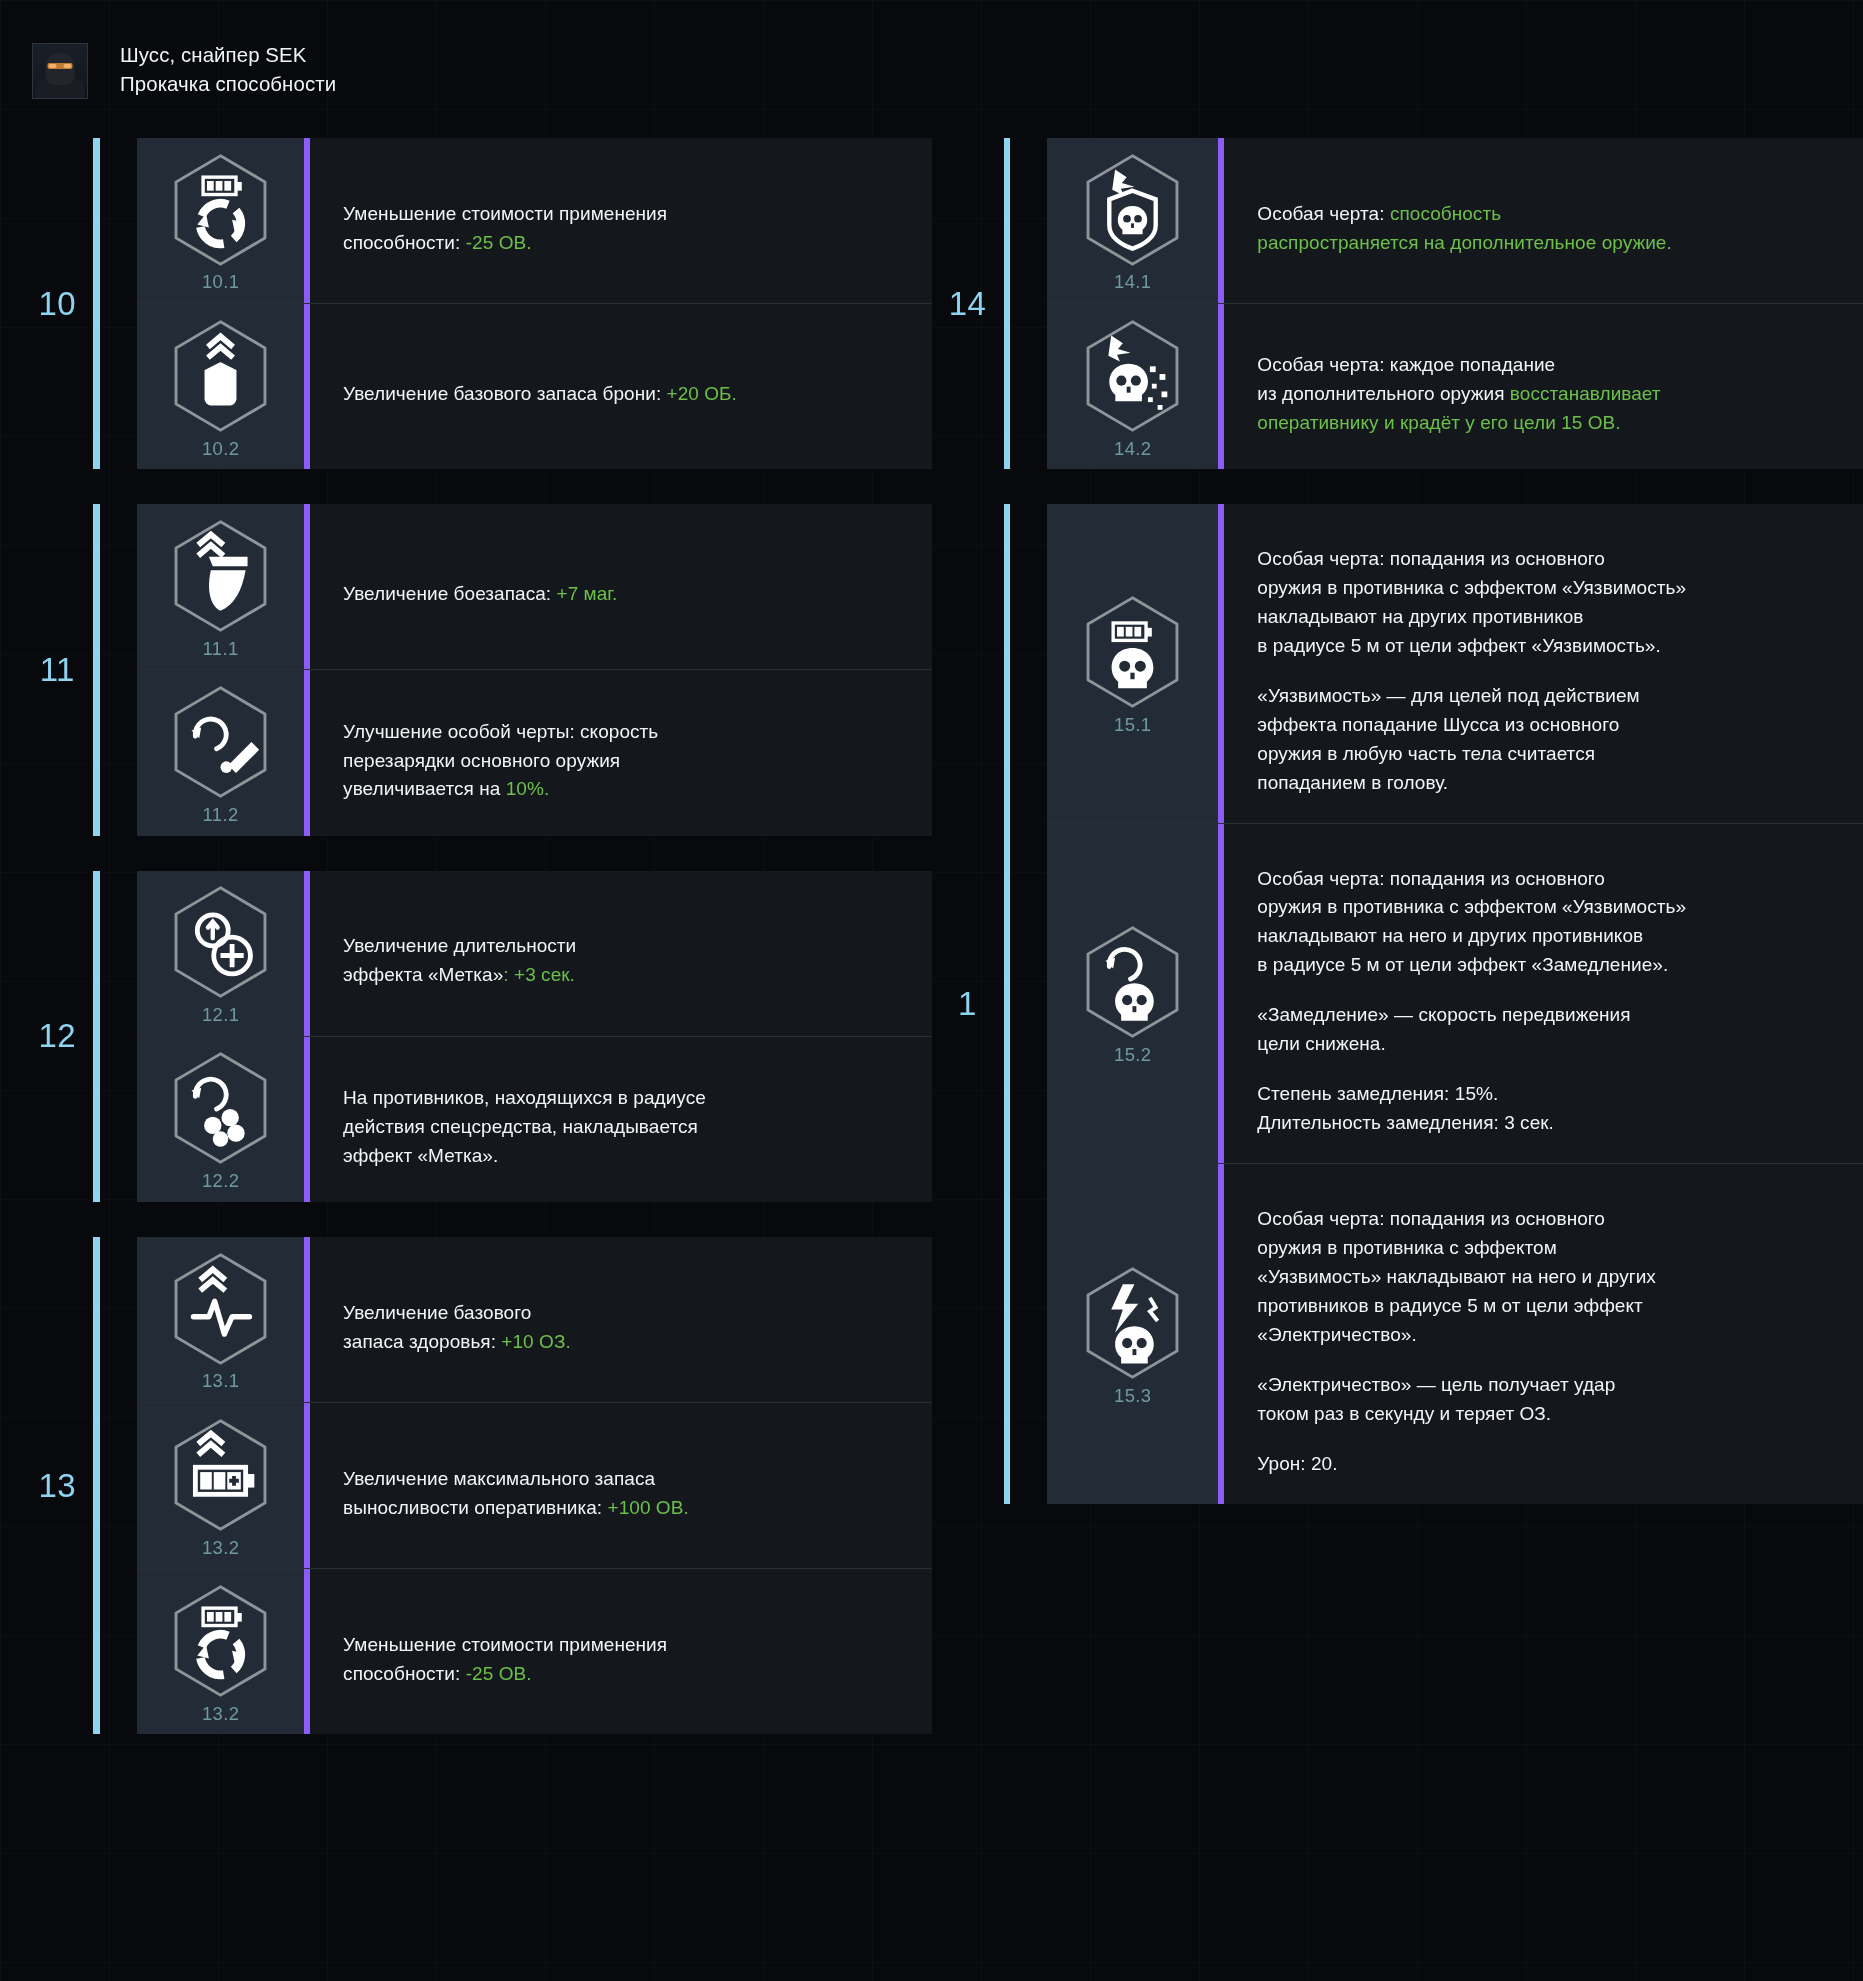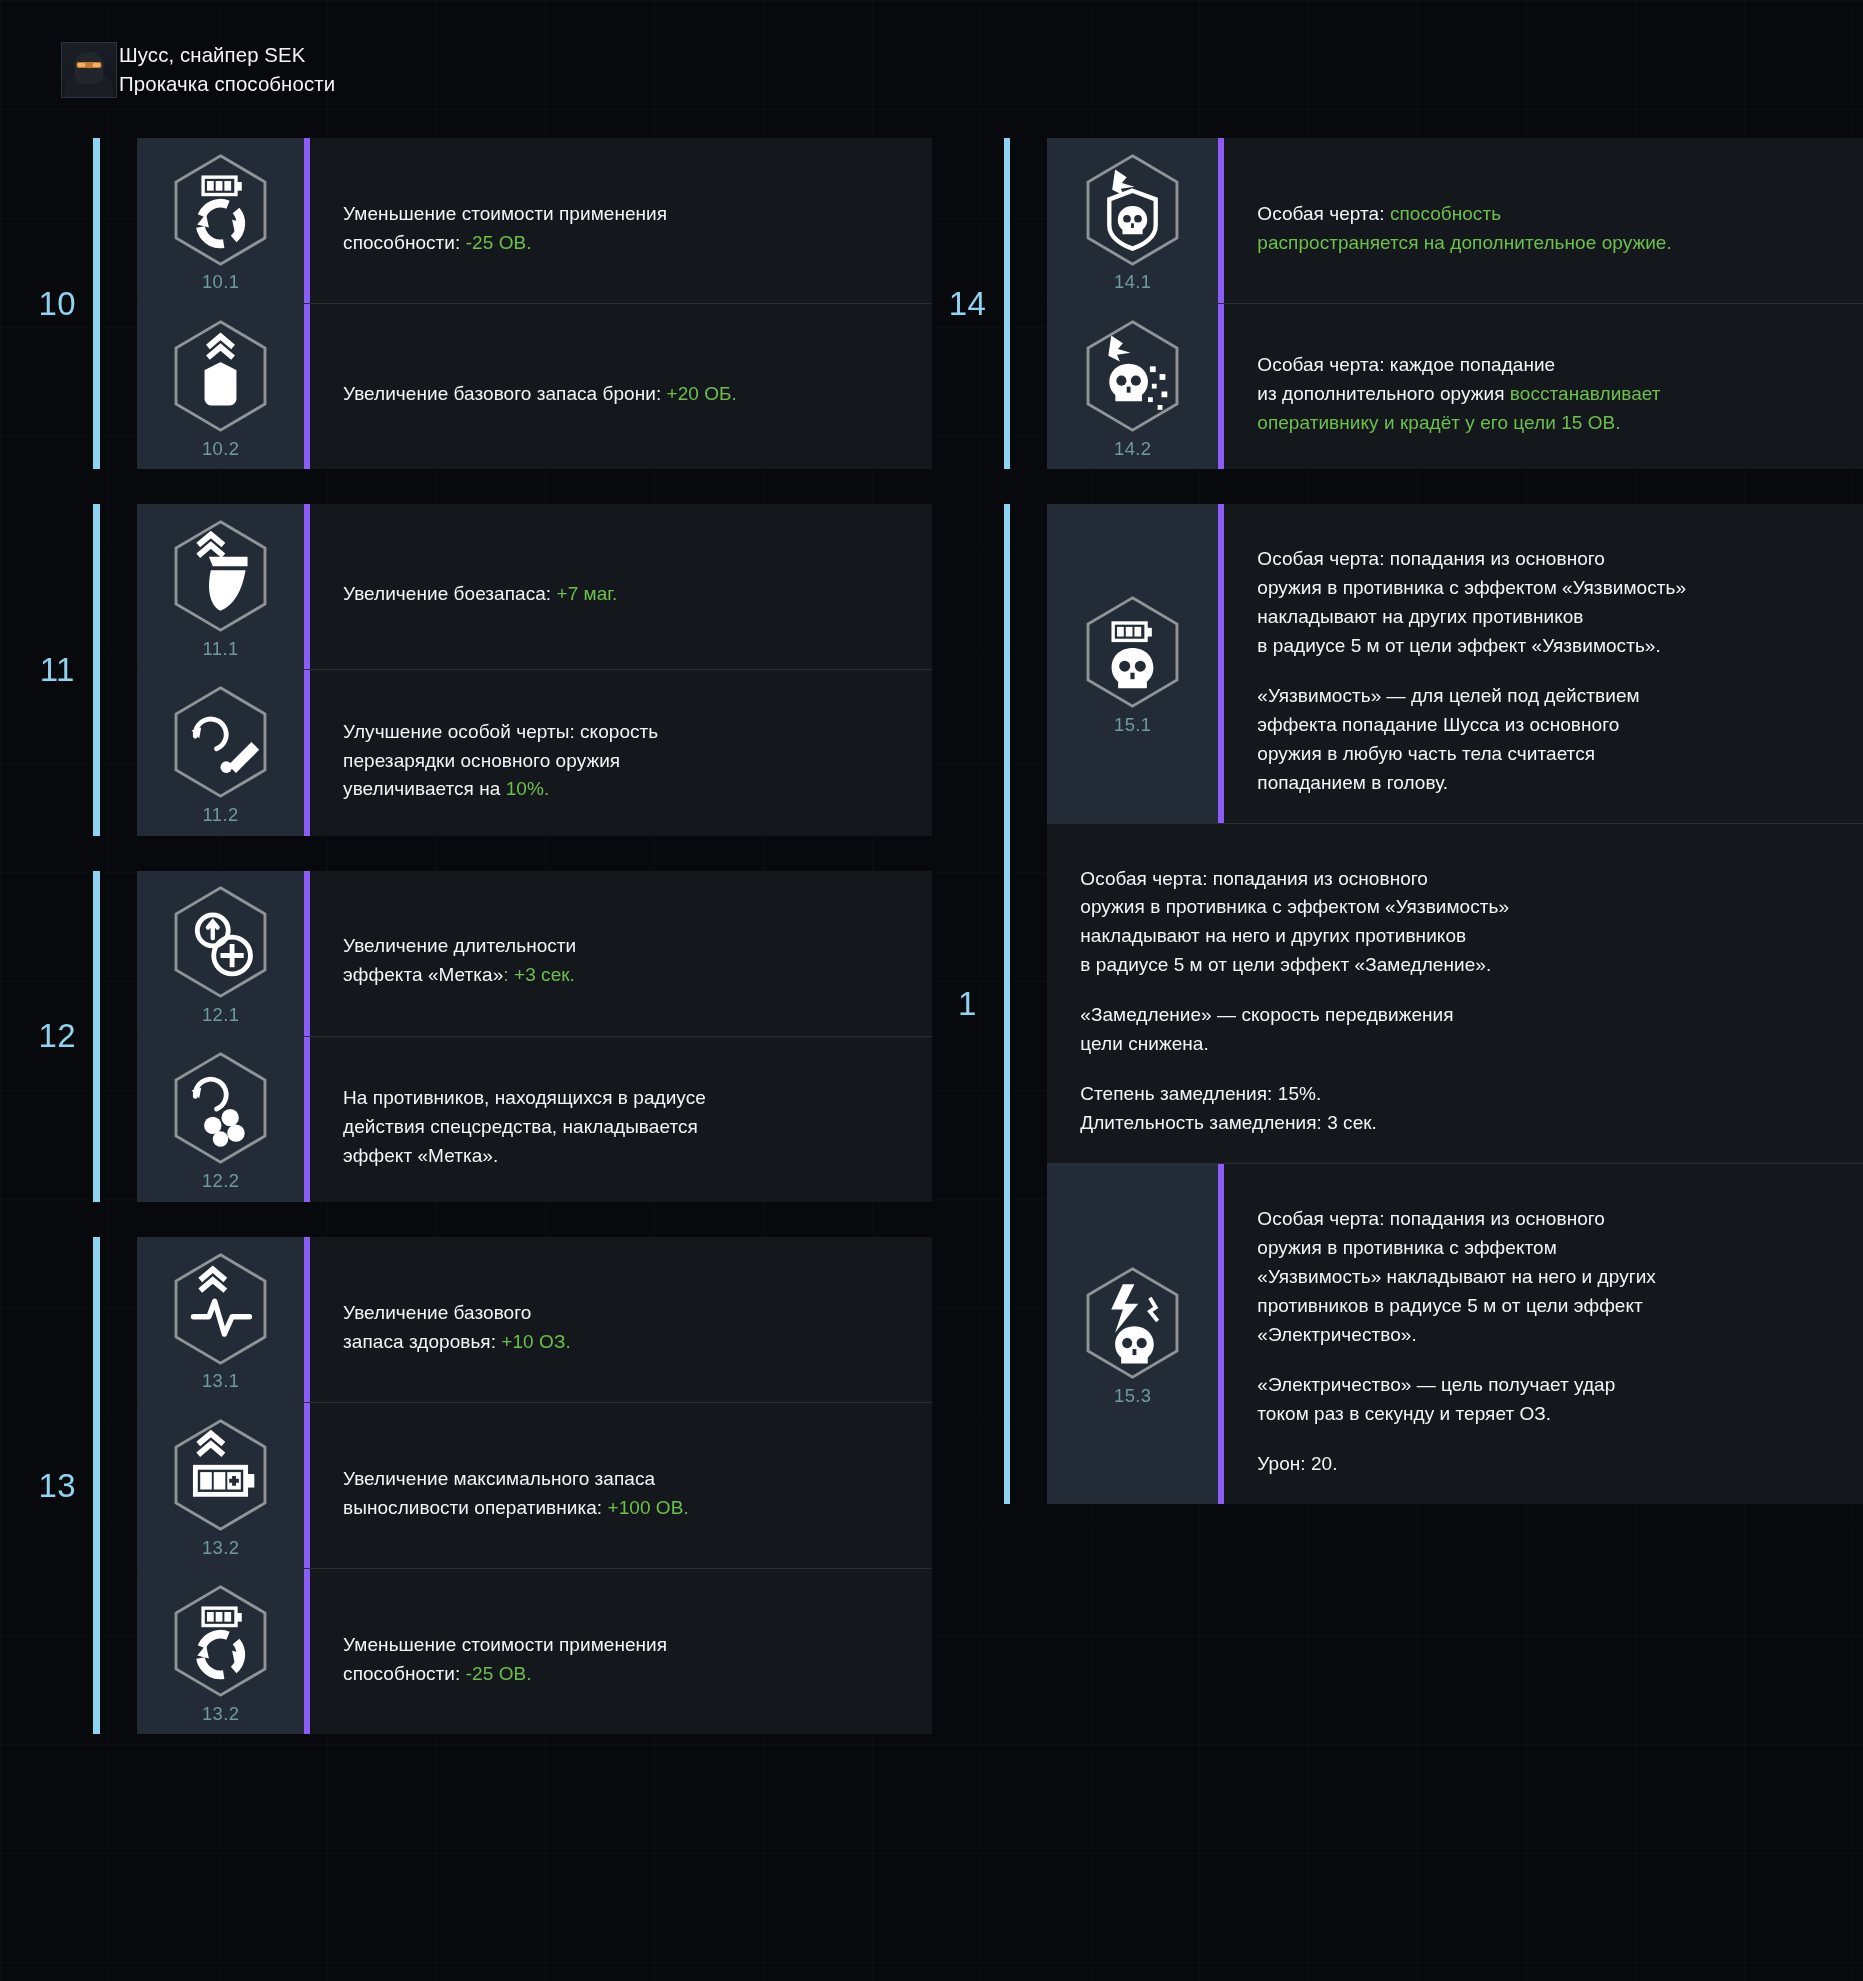--- a/index.html
+++ b/index.html
@@ -31,23 +31,23 @@
     pointer-events: none;
     z-index: 0;
     opacity: .55;
   }
 
   .page { position: relative; z-index: 2; }
 
   
   .header {
     display: flex;
-    align-items: center;
-    gap: 2px;
-    padding: 41px 0 0 61px;
+    align-items: flex-end;
+    gap: 32px;
+    padding: 41px 0 0 32px;
   }
   .avatar {
     width: 56px; height: 56px;
     border: 1px solid #2c3440;
     background: linear-gradient(170deg,#1b2028 0%,#11151b 100%);
     position: relative;
     overflow: hidden;
     flex: 0 0 auto;
   }
   .avatar .head {
@@ -510,20 +510,38 @@
                 <div class="hex-label">15.1</div>
               </div>
               <div class="text-cell">
                 <div>
                   <p><span>Особая черта: попадания из основного<br>оружия в противника с эффектом «Уязвимость»<br>накладывают на других противников<br>в радиусе 5 м от цели эффект «Уязвимость».</span></p>
                   <p><span>«Уязвимость» — для целей под действием<br>эффекта попадание Шусса из основного<br>оружия в любую часть тела считается<br>попаданием в голову.</span></p>
                 </div>
               </div>
             </div>
             <div class="row">
+              <div class="icon-cell">
+                <div class="hexwrap">
+    <svg viewBox="0 0 108 120" xmlns="http://www.w3.org/2000/svg">
+      <path d="M54 4 L100 31 L100 89 L54 116 L8 89 L8 31 Z" fill="none" stroke="#8f9499" stroke-width="3"></path>
+      <g>
+    <path d="M30 44 A16 16 0 1 1 52 57" fill="none" stroke="#fff" stroke-width="5" stroke-linecap="round"></path>
+    <path d="M26 38 l10 -3 l-2 11 z" fill="#fff"></path>
+  </g>
+                    <g transform="translate(56,80) scale(1.25)">
+    <path d="M0 -15 C10 -15 16 -8 16 0 C16 6 13 9 11 11 L11 16 L-11 16 L-11 11 C-13 9 -16 6 -16 0 C-16 -8 -10 -15 0 -15 Z" fill="#fff"></path>
+    <circle cx="-6" cy="-1" r="4.2" fill="#232b36"></circle>
+    <circle cx="6" cy="-1" r="4.2" fill="#232b36"></circle>
+    <rect x="-1.6" y="4" width="3.2" height="5" fill="#232b36"></rect>
+  </g>
+    </svg>
+  </div>
+                <div class="hex-label">15.2</div>
+              </div>
               <div class="text-cell">
                 <div>
                   <p><span>Особая черта: попадания из основного<br>оружия в противника с эффектом «Уязвимость»<br>накладывают на него и других противников<br>в радиусе 5 м от цели эффект «Замедление».</span></p>
                   <p><span>«Замедление» — скорость передвижения<br>цели снижена.</span></p>
                   <p><span>Степень замедления: 15%.<br>Длительность замедления: 3 сек.</span></p>
                 </div>
               </div>
             </div>
             <div class="row">
               <div class="icon-cell">

